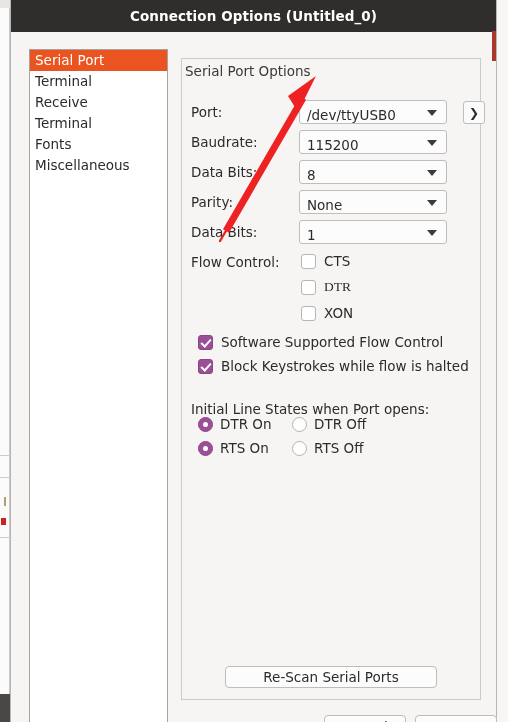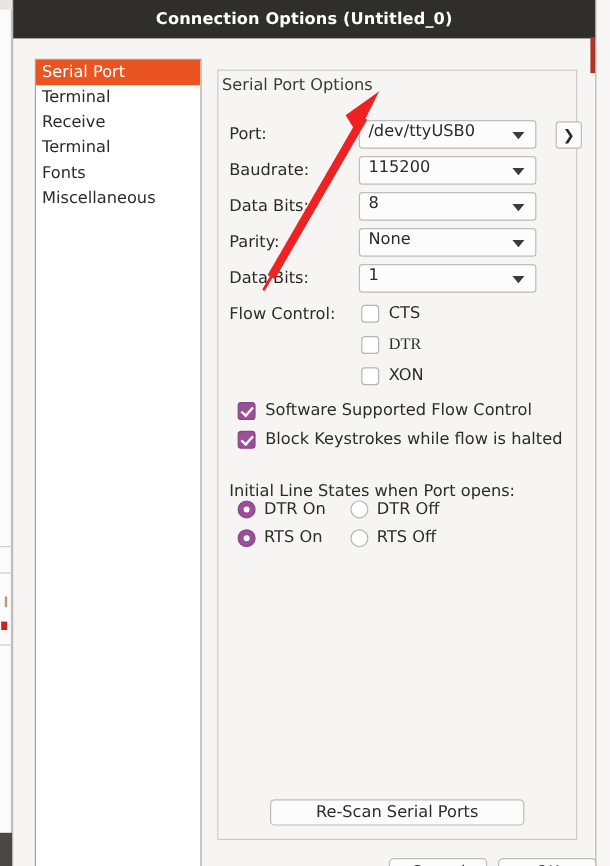--- a/index.html
+++ b/index.html
@@ -165,21 +165,21 @@
   }
   .combo {
     position: relative;
     width: 148px;
     height: 24px;
     background: #fcfcfc;
     border: 1px solid #bfbcb9;
     border-radius: 3px;
     box-sizing: border-box;
     display: flex;
-    align-items: flex-start;
+    align-items: flex-end;
     padding-left: 7px;
     font-size: 13.5px;
     color: #2b2b2b;
   }
   .combo .arrow {
     position: absolute;
     right: 9px;
     top: 9px;
     width: 0;
     height: 0;

